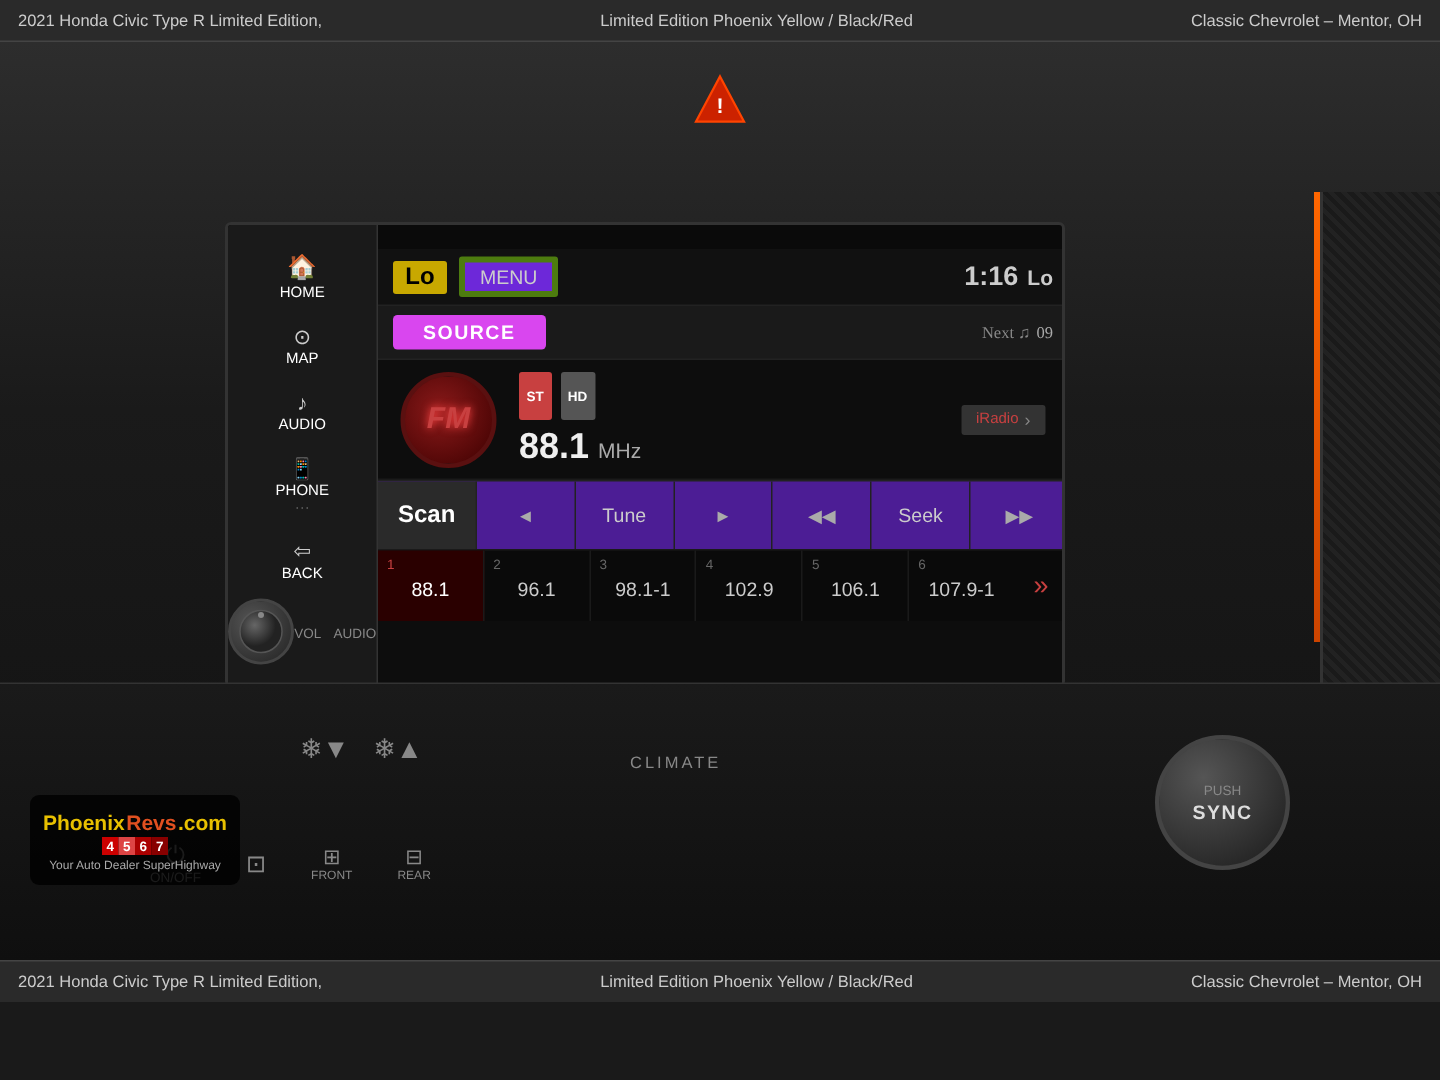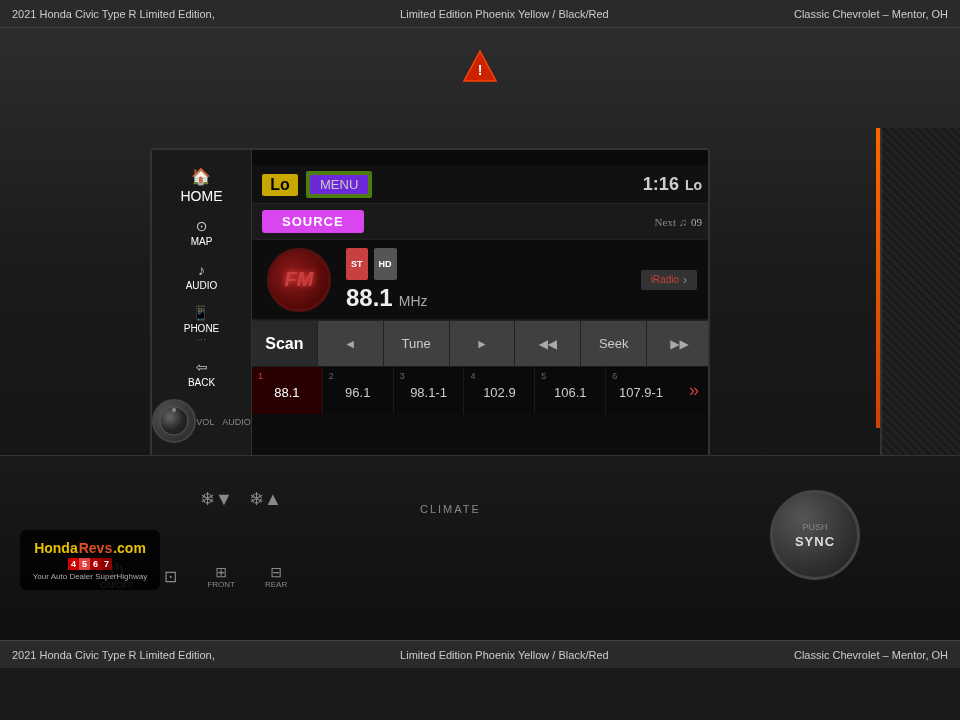--- a/index.html
+++ b/index.html
@@ -292,21 +292,21 @@
     .chevron-right {
       color: #888;
       font-size: 12px;
     }
 
     
     .controls-row {
       height: 46px;
       display: flex;
       align-items: center;
-      background: #404040;
+      background: #4c1d95;
       border-top: 1px solid #222;
     }
     .ctrl-btn {
       flex: 1;
       display: flex;
       align-items: center;
       justify-content: center;
       color: #ccc;
       font-size: 13px;
       height: 100%;
@@ -511,21 +511,21 @@
 
   <div class="orange-strip"></div>
 
   <div class="carbon-right"></div>
 
   <div class="infotainment">
 
     <div class="info-sidebar">
       <div class="sidebar-item">
         <span class="icon">🏠</span>
-        <span style="color:#fff;font-size:14px;">HOME</span>
+        <span style="color:#fff;font-size:10px;">HOME</span>
       </div>
       <div class="sidebar-item">
         <span class="icon" style="font-size:14px;">⊙</span>
         <span style="color:#fff;font-size:10px;">MAP</span>
       </div>
       <div class="sidebar-item">
         <span class="icon" style="font-size:14px;">♪</span>
         <span style="color:#fff;font-size:10px;">AUDIO</span>
       </div>
       <div class="sidebar-item">
@@ -686,21 +686,21 @@
 
     <div class="sync-knob-area">
       <div class="sync-knob">
         <span class="sync-push">PUSH</span>
         <span class="sync-text">SYNC</span>
       </div>
     </div>
 
     <div class="watermark">
       <div style="display:flex;align-items:baseline;gap:1px;">
-        <span style="color:#e8c000;font-size:14px;font-weight:900;">Honda</span>
+        <span style="color:#e8c000;font-size:14px;font-weight:900;">Phoenix</span>
         <span style="color:#e05020;font-size:14px;font-weight:900;">Revs</span>
         <span style="color:#e8c000;font-size:14px;font-weight:900;">.com</span>
       </div>
       <div class="watermark-badge">
         <span class="badge-num">4</span>
         <span class="badge-num">5</span>
         <span class="badge-num">6</span>
         <span class="badge-num">7</span>
       </div>
       <div style="color:#aaa;font-size:8px;text-align:center;margin-top:2px;">Your Auto Dealer SuperHighway</div>

